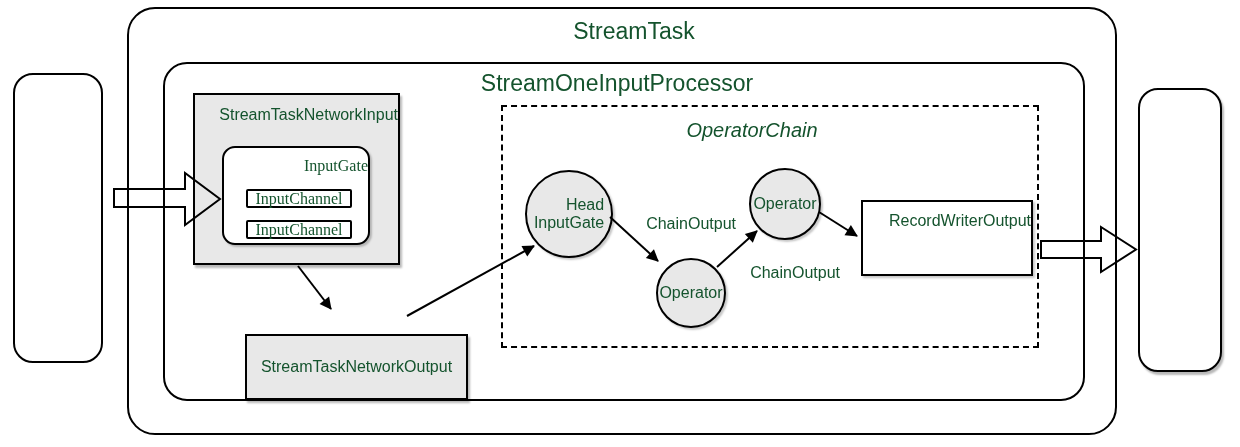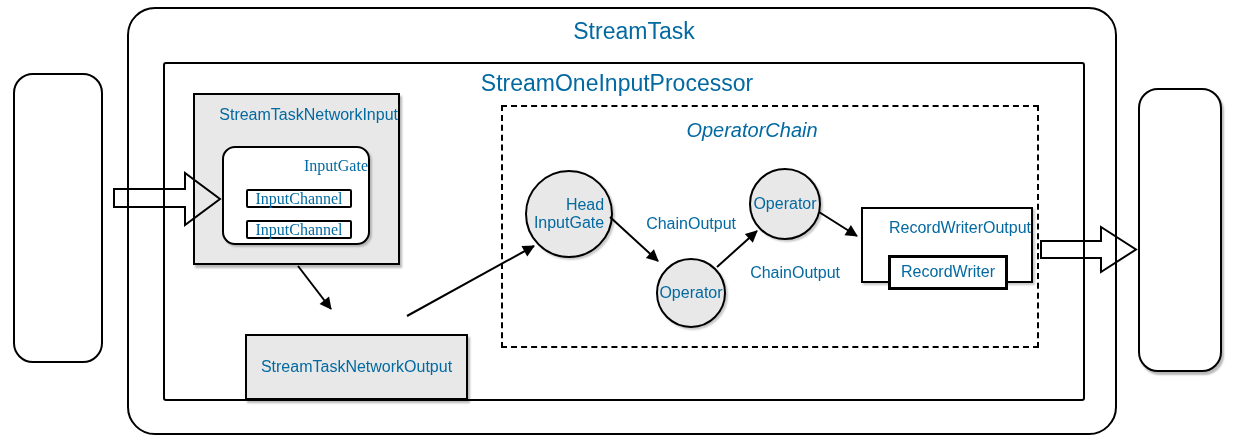--- a/index.html
+++ b/index.html
@@ -3,21 +3,21 @@
 <meta charset="utf-8">
 <style>
   :root{
     --node-fill:#e8e8e8;
     --stroke:#000000;
     --background:#ffffff;
   }
   html,body{margin:0;padding:0;background:#fff;}
   .stage{
     position:relative;width:1240px;height:447px;background:var(--background);
-    font-family:"Liberation Sans",sans-serif;color:#0369a1;overflow:hidden;
+    font-family:"Liberation Sans",sans-serif;color:#14532d;overflow:hidden;
   }
   .abs{position:absolute;box-sizing:border-box;}
   .rrect{border:2px solid var(--stroke);background:#fff;}
   .graybox{border:2px solid var(--stroke);background:var(--node-fill);}
   .shadow{box-shadow:2px 3px 2px rgba(0,0,0,0.28);}
   .shadow-sm{box-shadow:2px 2px 2px rgba(0,0,0,0.22);}
   .ctr{display:flex;align-items:center;justify-content:center;text-align:center;}
   .title-xl{font-size:23px;line-height:1.1;text-align:center;}
   .title-lg{font-size:20px;line-height:1.1;text-align:center;}
   .label-md{font-size:16px;line-height:1.15;text-align:right;}
@@ -32,21 +32,21 @@
 <div class="stage">
 
   <div class="abs rrect" style="left:13px;top:73px;width:90px;height:290px;border-radius:20px;"></div>
 
   <div class="abs rrect shadow" style="left:1138px;top:88px;width:84px;height:284px;border-radius:20px;"></div>
 
   <div class="abs rrect" style="left:127px;top:7px;width:990px;height:428px;border-radius:28px;">
     <div class="title-xl" style="padding-top:10px;padding-left:24px;">StreamTask</div>
   </div>
 
-  <div class="abs rrect" style="left:163px;top:62px;width:922px;height:339px;border-radius:3px;">
+  <div class="abs rrect" style="left:163px;top:62px;width:922px;height:339px;border-radius:24px;">
     <div class="title-xl" style="padding-top:7px;padding-right:14px;">StreamOneInputProcessor</div>
   </div>
 
   <div class="abs graybox shadow" style="left:193px;top:93px;width:207px;height:172px;">
     <div class="label-md" style="padding-top:11px;">StreamTaskNetworkInput</div>
   </div>
 
   <div class="abs rrect shadow-sm" style="left:222px;top:146px;width:148px;height:99px;border-radius:13px;font-family:Liberation Serif, serif;">
     <div class="label-md" style="padding-top:9px;">InputGate</div>
     <div class="abs rrect ctr label-sm" style="left:22px;top:41px;width:106px;height:19px;border-radius:2px;">InputChannel</div>
@@ -59,23 +59,22 @@
     <div class="title-lg" style="padding-top:12px;padding-right:36px;">OperatorChain</div>
   </div>
 
   <div class="abs circle shadow-sm ctr label-md" style="left:525px;top:170px;width:88px;height:88px;padding:0 10px;">Head InputGate</div>
   <div class="abs circle shadow-sm ctr label-sm" style="left:656px;top:258px;width:70px;height:70px;">Operator</div>
   <div class="abs circle shadow-sm ctr label-sm" style="left:749px;top:168px;width:72px;height:72px;">Operator</div>
 
   <div class="abs label-md" style="left:628px;top:215px;width:108px;">ChainOutput</div>
   <div class="abs label-md" style="left:732px;top:264px;width:108px;">ChainOutput</div>
 
-  <div class="abs rrect shadow-sm" style="left:861px;top:207px;width:172px;height:76px;">
+  <div class="abs rrect shadow-sm" style="left:861px;top:200px;width:172px;height:76px;">
     <div class="label-md" style="padding-top:10px;">RecordWriterOutput</div>
-    <div class="abs ctr label-md" style="left:25px;top:46px;width:120px;height:35px;border:3px solid var(--stroke);background:#fff;">RecordWriter</div>
   </div>
 
   <svg class="overlay" width="1240" height="447" viewBox="0 0 1240 447">
     <defs>
       <marker id="ah" markerUnits="userSpaceOnUse" markerWidth="14" markerHeight="14" refX="12" refY="7" orient="auto">
         <path d="M1,1 L13,7 L1,13 Z" fill="#000"></path>
       </marker>
     </defs>
 
     <line x1="298" y1="266" x2="331" y2="309" stroke="#000" stroke-width="2" marker-end="url(#ah)"></line>

